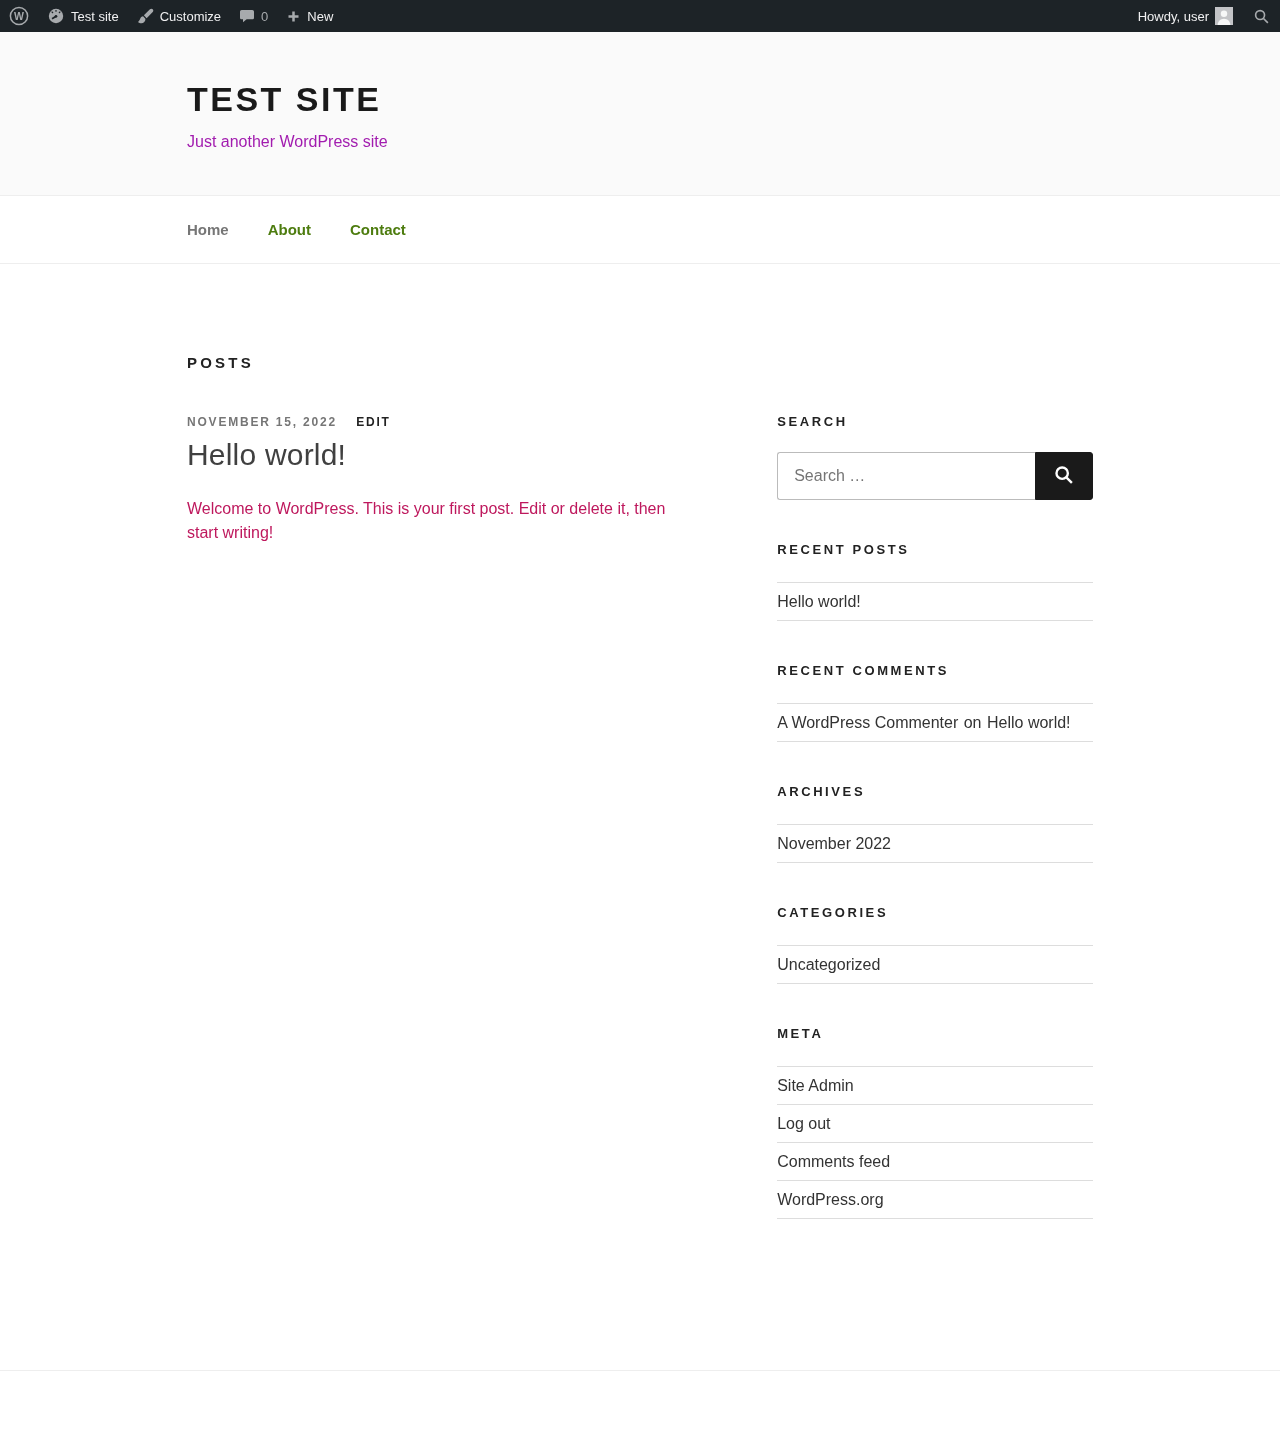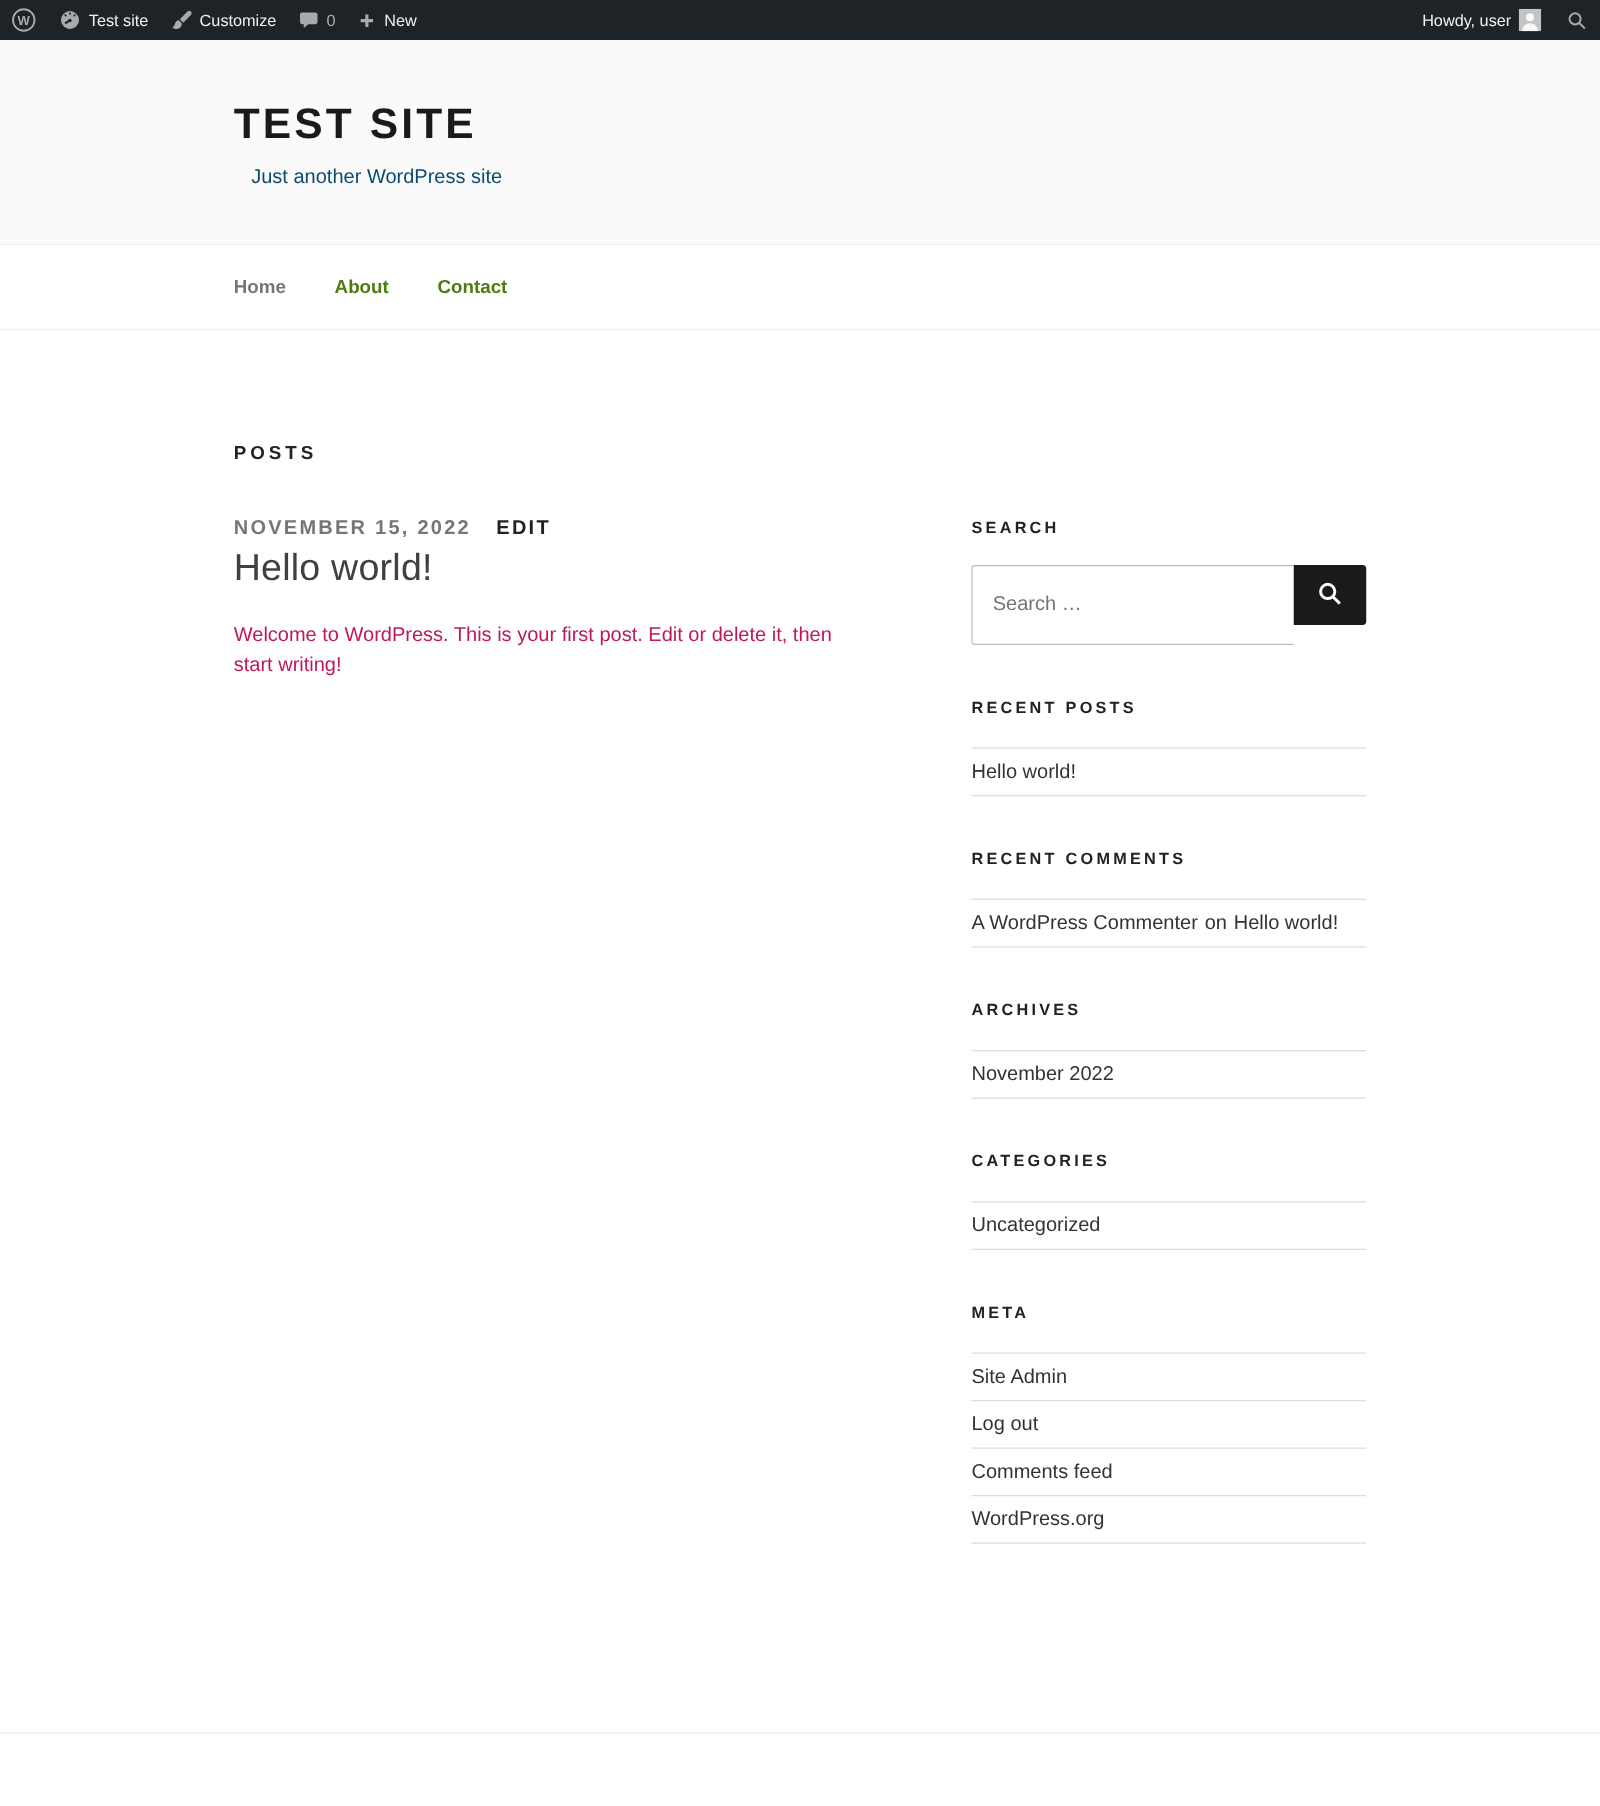--- a/index.html
+++ b/index.html
@@ -26,41 +26,41 @@
   .ab-count { color: #a7aaad; }
   .ab-right .ab-item { padding: 0 10px; }
 
   
   .site-header { background: #fafafa; }
   .site-header .container { padding: 48px 0 44px; }
   .site-title {
     margin: 0; font-size: 34px; font-weight: 800; letter-spacing: 2.5px;
     color: #1a1a1a; text-transform: uppercase; cursor: pointer;
   }
-  .site-tagline { margin: 14px 14px 0; font-size: 16px; color: #0c4a6e; }
+  .site-tagline { margin: 14px 0 0; font-size: 16px; color: #a21caf; }
 
   
   .main-nav { background: #fff; border-top: 1px solid #eee; border-bottom: 1px solid #eee; }
   .main-nav .container { display: flex; padding: 25px 0; }
   .nav-link {
     font-size: 15px; font-weight: 700; color: #4d7c0f;
     text-decoration: none; margin-right: 39px; cursor: pointer;
   }
   .nav-link.current { color: #767676; font-weight: 700; }
 
   
   .site-content { display: flex; gap: 80px; padding-top: 90px; margin-bottom: 109px; }
   .content-col { width: 525px; }
   .sidebar { width: 325px; padding-top: 60px; }
 
   .page-title {
     margin: 0 0 45px; font-size: 15px; font-weight: 700; letter-spacing: 3.2px;
     text-transform: uppercase; color: #222;
   }
-  .entry-meta { font-size: 16px; font-weight: 700; letter-spacing: 1.8px; text-transform: uppercase; line-height: 13px; }
+  .entry-meta { font-size: 12px; font-weight: 700; letter-spacing: 1.8px; text-transform: uppercase; line-height: 13px; }
   .entry-date { color: #767676; text-decoration: none; }
   .edit-link { color: #222; margin-left: 14px; text-decoration: none; cursor: pointer; }
   .entry-title {
     margin: 8px 0 0; font-size: 30px; font-weight: 400; color: #404040;
     line-height: 36px; letter-spacing: 0.2px;
   }
   .entry-title a { color: inherit; text-decoration: none; cursor: pointer; }
   .entry-body { margin: 24px 0 0; max-width: 505px; font-size: 16px; line-height: 24px; color: #be185d; }
 
   
@@ -69,21 +69,21 @@
     margin: 0 0 24px; font-size: 13px; font-weight: 700; letter-spacing: 2.6px;
     text-transform: uppercase; color: #222; line-height: 16px;
   }
   .widget-list { list-style: none; margin: 0; padding: 0; border-top: 1px solid #ddd; }
   .widget-list li { border-bottom: 1px solid #ddd; padding: 7px 0; font-size: 16px; line-height: 23px; color: #333; }
   .widget-list a { color: #333; text-decoration: none; cursor: pointer; }
   .on-connector { margin: 0 1px; }
 
   .search-form { display: flex; margin-top: -2px; }
   .search-input {
-    flex: 1; height: 64px; border: 1px solid #bbb; border-right: none;
+    flex: 1; height: 48px; border: 1px solid #bbb; border-right: none;
     border-radius: 3px 0 0 3px; padding: 0 16px; font-size: 16px; color: #333;
     background: #fff; outline: none;
     font-family: "Liberation Sans", "DejaVu Sans", sans-serif;
   }
   .search-input::placeholder { color: #757575; opacity: 1; }
   .search-submit {
     width: 58px; height: 48px; background: #1a1a1a; border: 1px solid #1a1a1a;
     border-radius: 0 3px 3px 0; display: flex; align-items: center; justify-content: center;
     cursor: pointer; padding: 0;
   }

